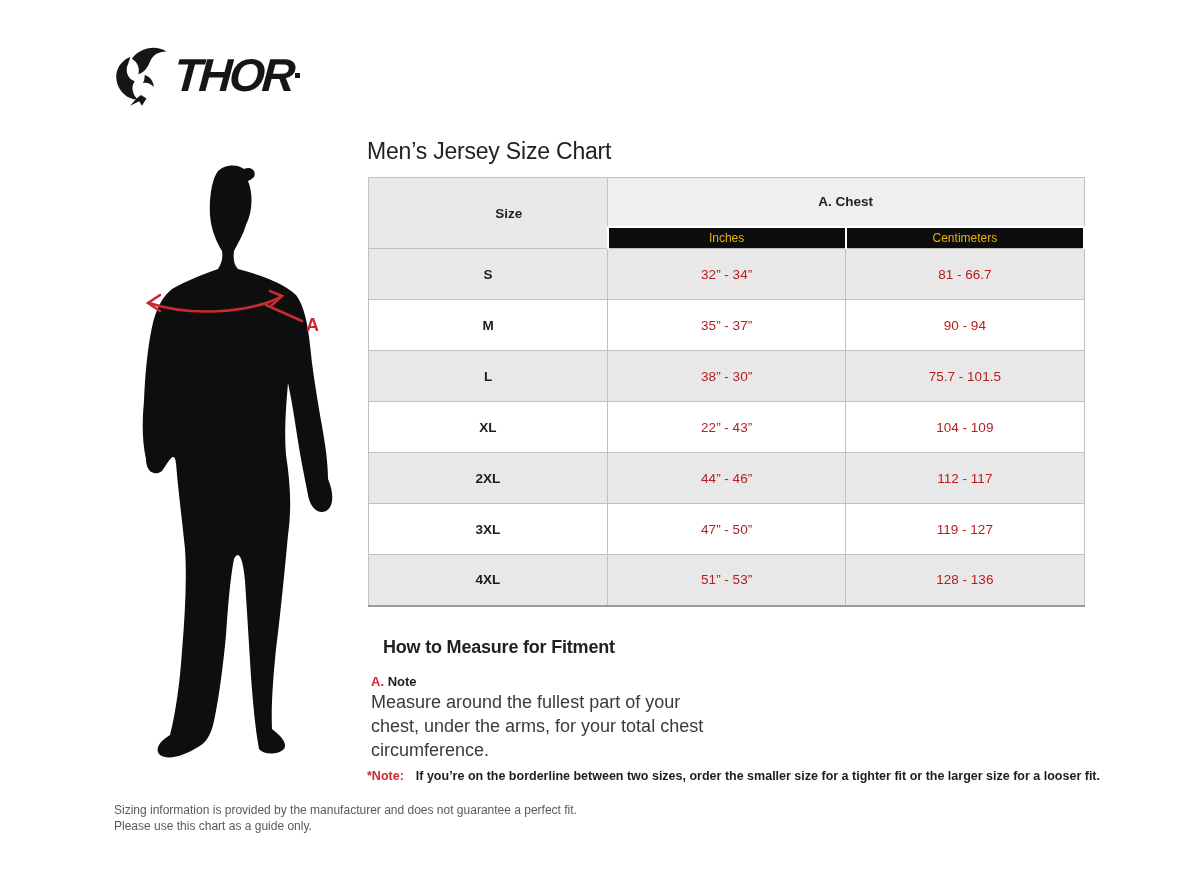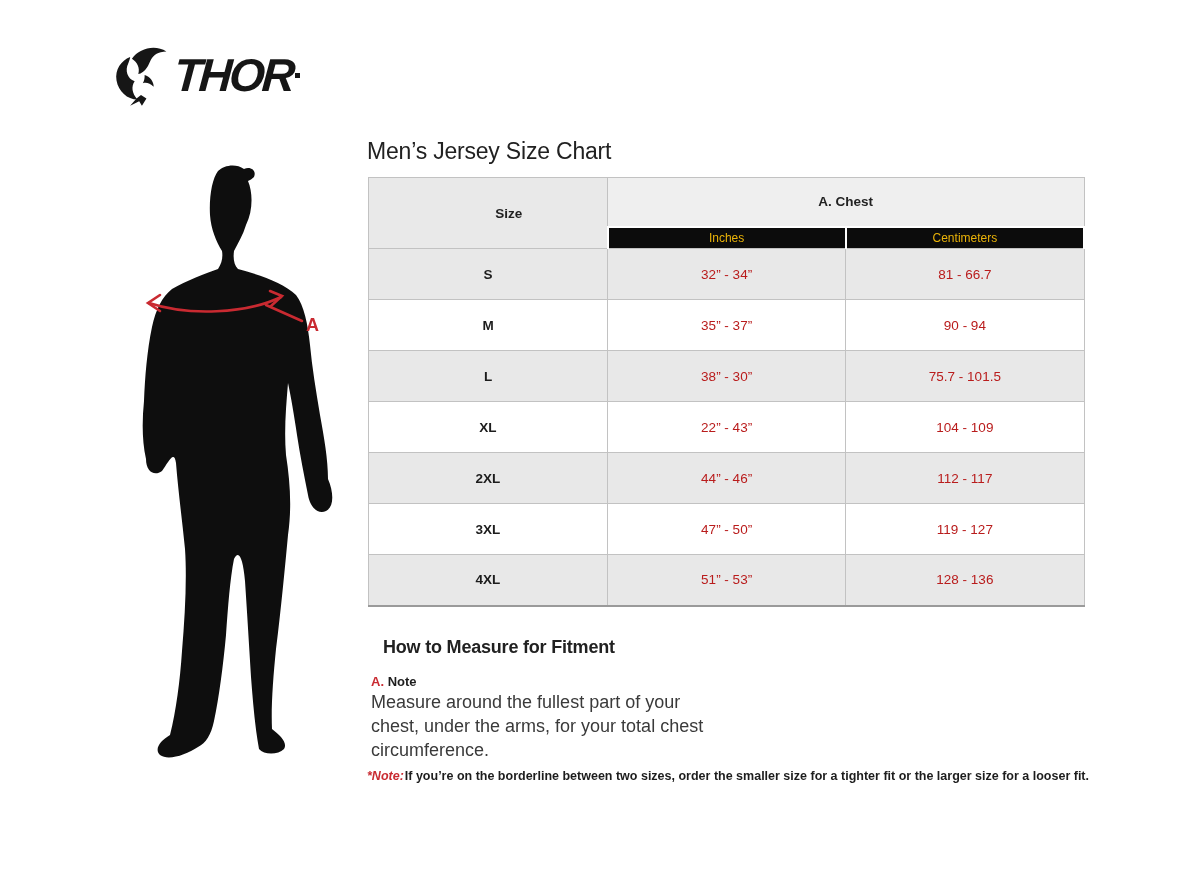--- a/index.html
+++ b/index.html
@@ -37,21 +37,21 @@
   
   .measure-title { position:absolute; left:367px; top:637px; font-size:18px; font-weight:bold;
     color:#212121; letter-spacing:-0.2px;margin-left:16px; }
   .measure-item { position:absolute; left:371px; top:674px; font-size:13px; font-weight:bold; color:#1d1d1d; }
   .measure-item .red { color:#c92a31; }
   .measure-desc { position:absolute; left:371px; top:691px; width:360px; font-size:18px;
     color:#3a3a3a; line-height:1.32; }
 
   
   .note-line { position:absolute; left:367px; top:769px; font-size:12.5px; font-weight:bold; color:#1d1d1d; }
-  .note-label { color:#c92a31; margin-right:1px;font-style:italic; }
+  .note-label { color:#c92a31; margin-right:12px; }
 
   
   .footer { position:absolute; left:114px; top:802px; font-size:12px; color:#5a5a5a; line-height:1.35; }
 </style>
 </head>
 <body>
 
 <div class="canvas">
 
   <div class="logo">
@@ -175,14 +175,18 @@
   <div class="measure-item">
     <span class="red">A.</span>
     <span>Note</span>
   </div>
   <div class="measure-desc">Measure around the fullest part of your chest, under the arms, for your total chest circumference.</div>
 
   <div class="note-line">
     <span class="note-label">*Note:</span><span>If you’re on the borderline between two sizes, order the smaller size for a tighter fit or the larger size for a looser fit.</span>
   </div>
 
+  <div class="footer">
+    <div>Sizing information is provided by the manufacturer and does not guarantee a perfect fit.</div>
+    <div>Please use this chart as a guide only.</div>
+  </div>
 
 </div>
 
 </body></html>

